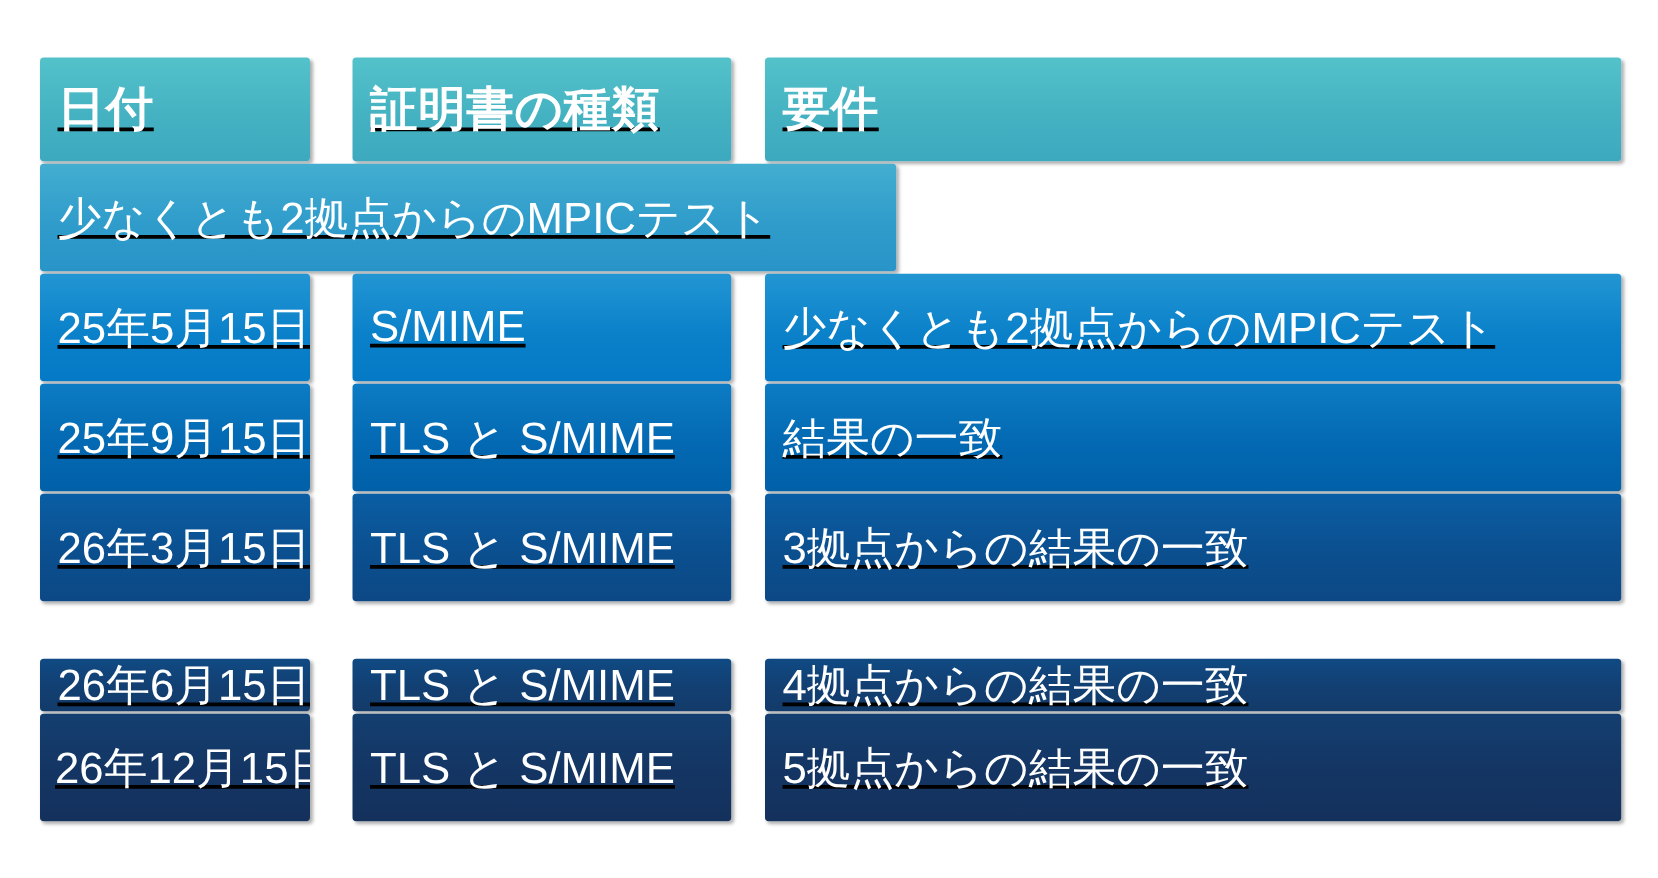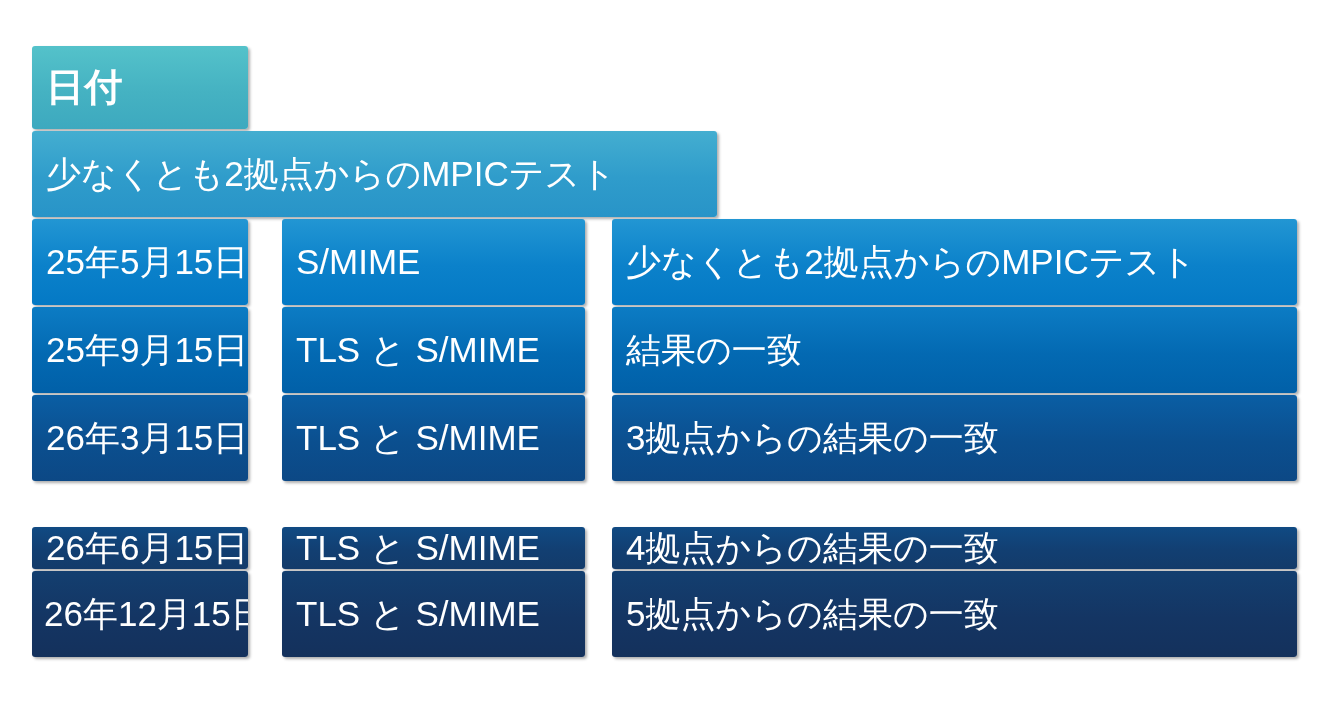--- a/index.html
+++ b/index.html
@@ -16,20 +16,21 @@
 
   #table-root {
     position: absolute;
     left: 32px;
     top: 46px;
     width: 1225px;
     height: 616px;
     display: flex;
     flex-direction: column;
     gap: 2px;
+    text-decoration: underline;
   }
 
   .table-row {
     display: flex;
     flex-direction: row;
     height: 86px;
     gap: 0px;
   }
 
   .cell {
@@ -88,20 +89,22 @@
   
   .row-body:last-child .col-date { padding-left: 12px; }
 </style>
 </head>
 <body>
 
 <div id="table-root">
 
   <div class="table-row row-header">
     <div class="cell col-date fill-0">日付</div>
+    <div class="cell col-type fill-0">証明書の種類</div>
+    <div class="cell col-req fill-0">要件</div>
   </div>
 
   <div class="table-row row-body">
     <div class="cell col-req fill-1">少なくとも2拠点からのMPICテスト</div>
   </div>
 
   <div class="table-row row-body">
     <div class="cell col-date fill-2">25年5月15日</div>
     <div class="cell col-type fill-2">S/MIME</div>
     <div class="cell col-req fill-2">少なくとも2拠点からのMPICテスト</div>

